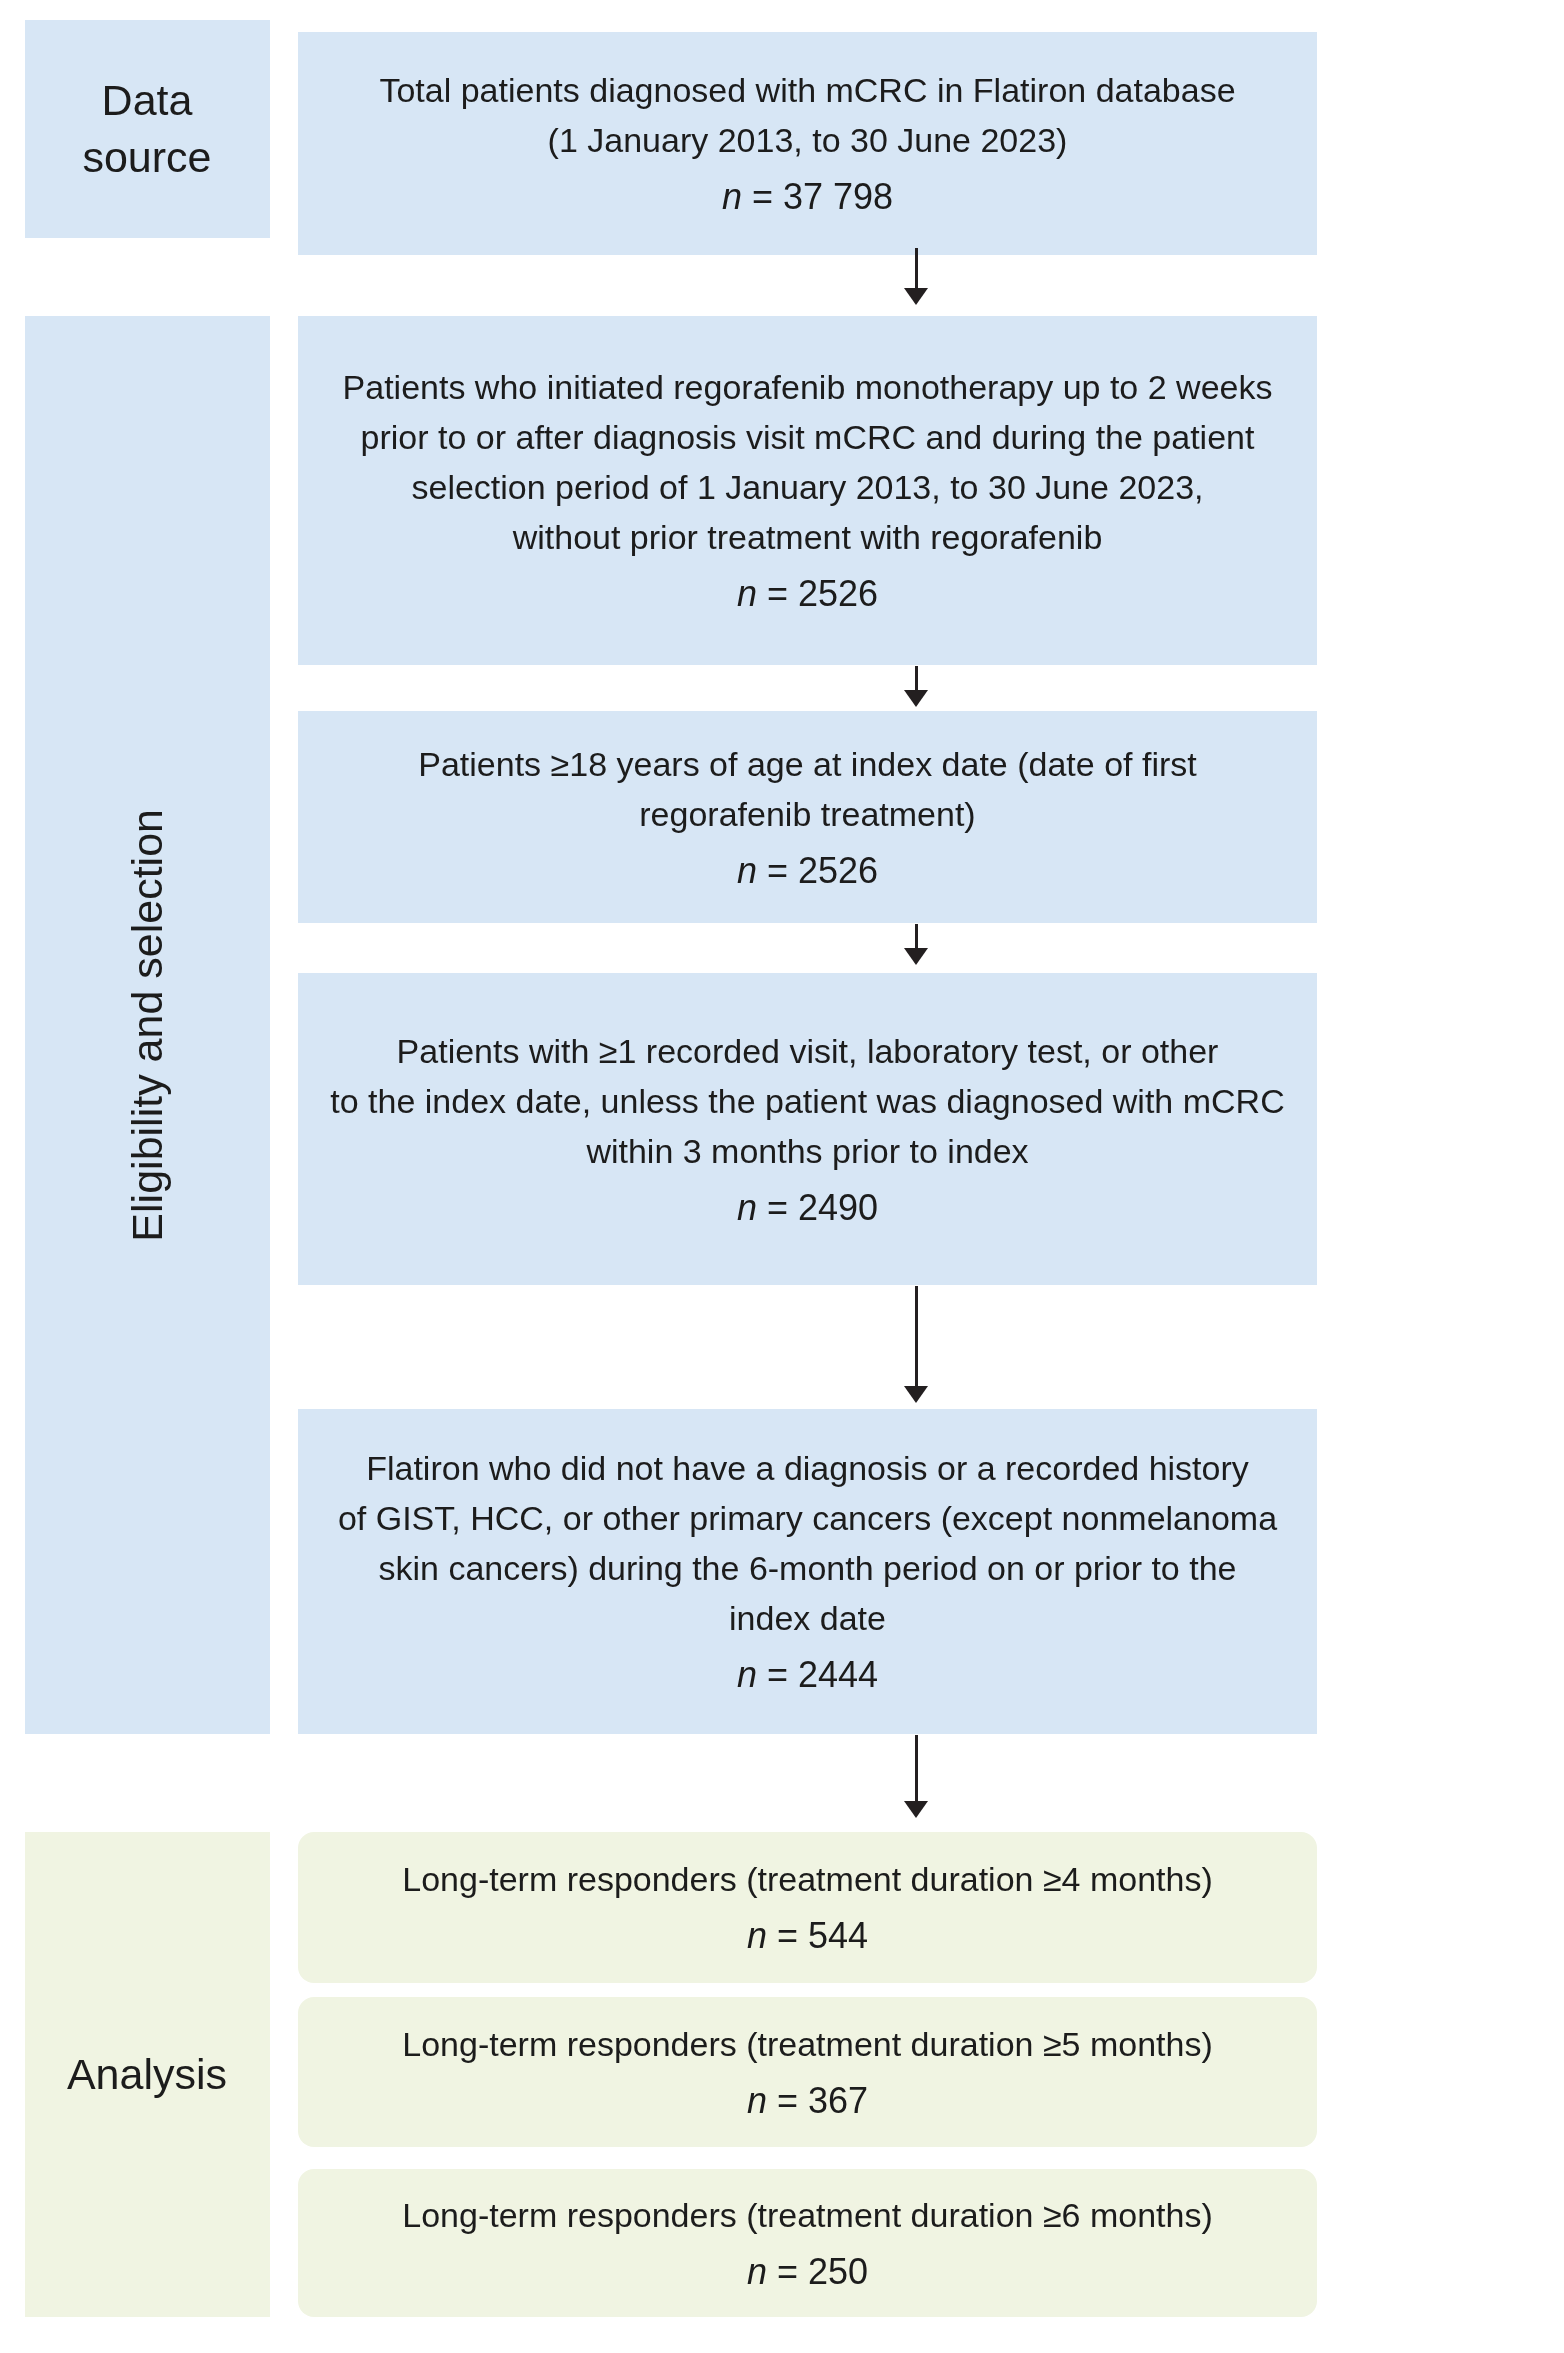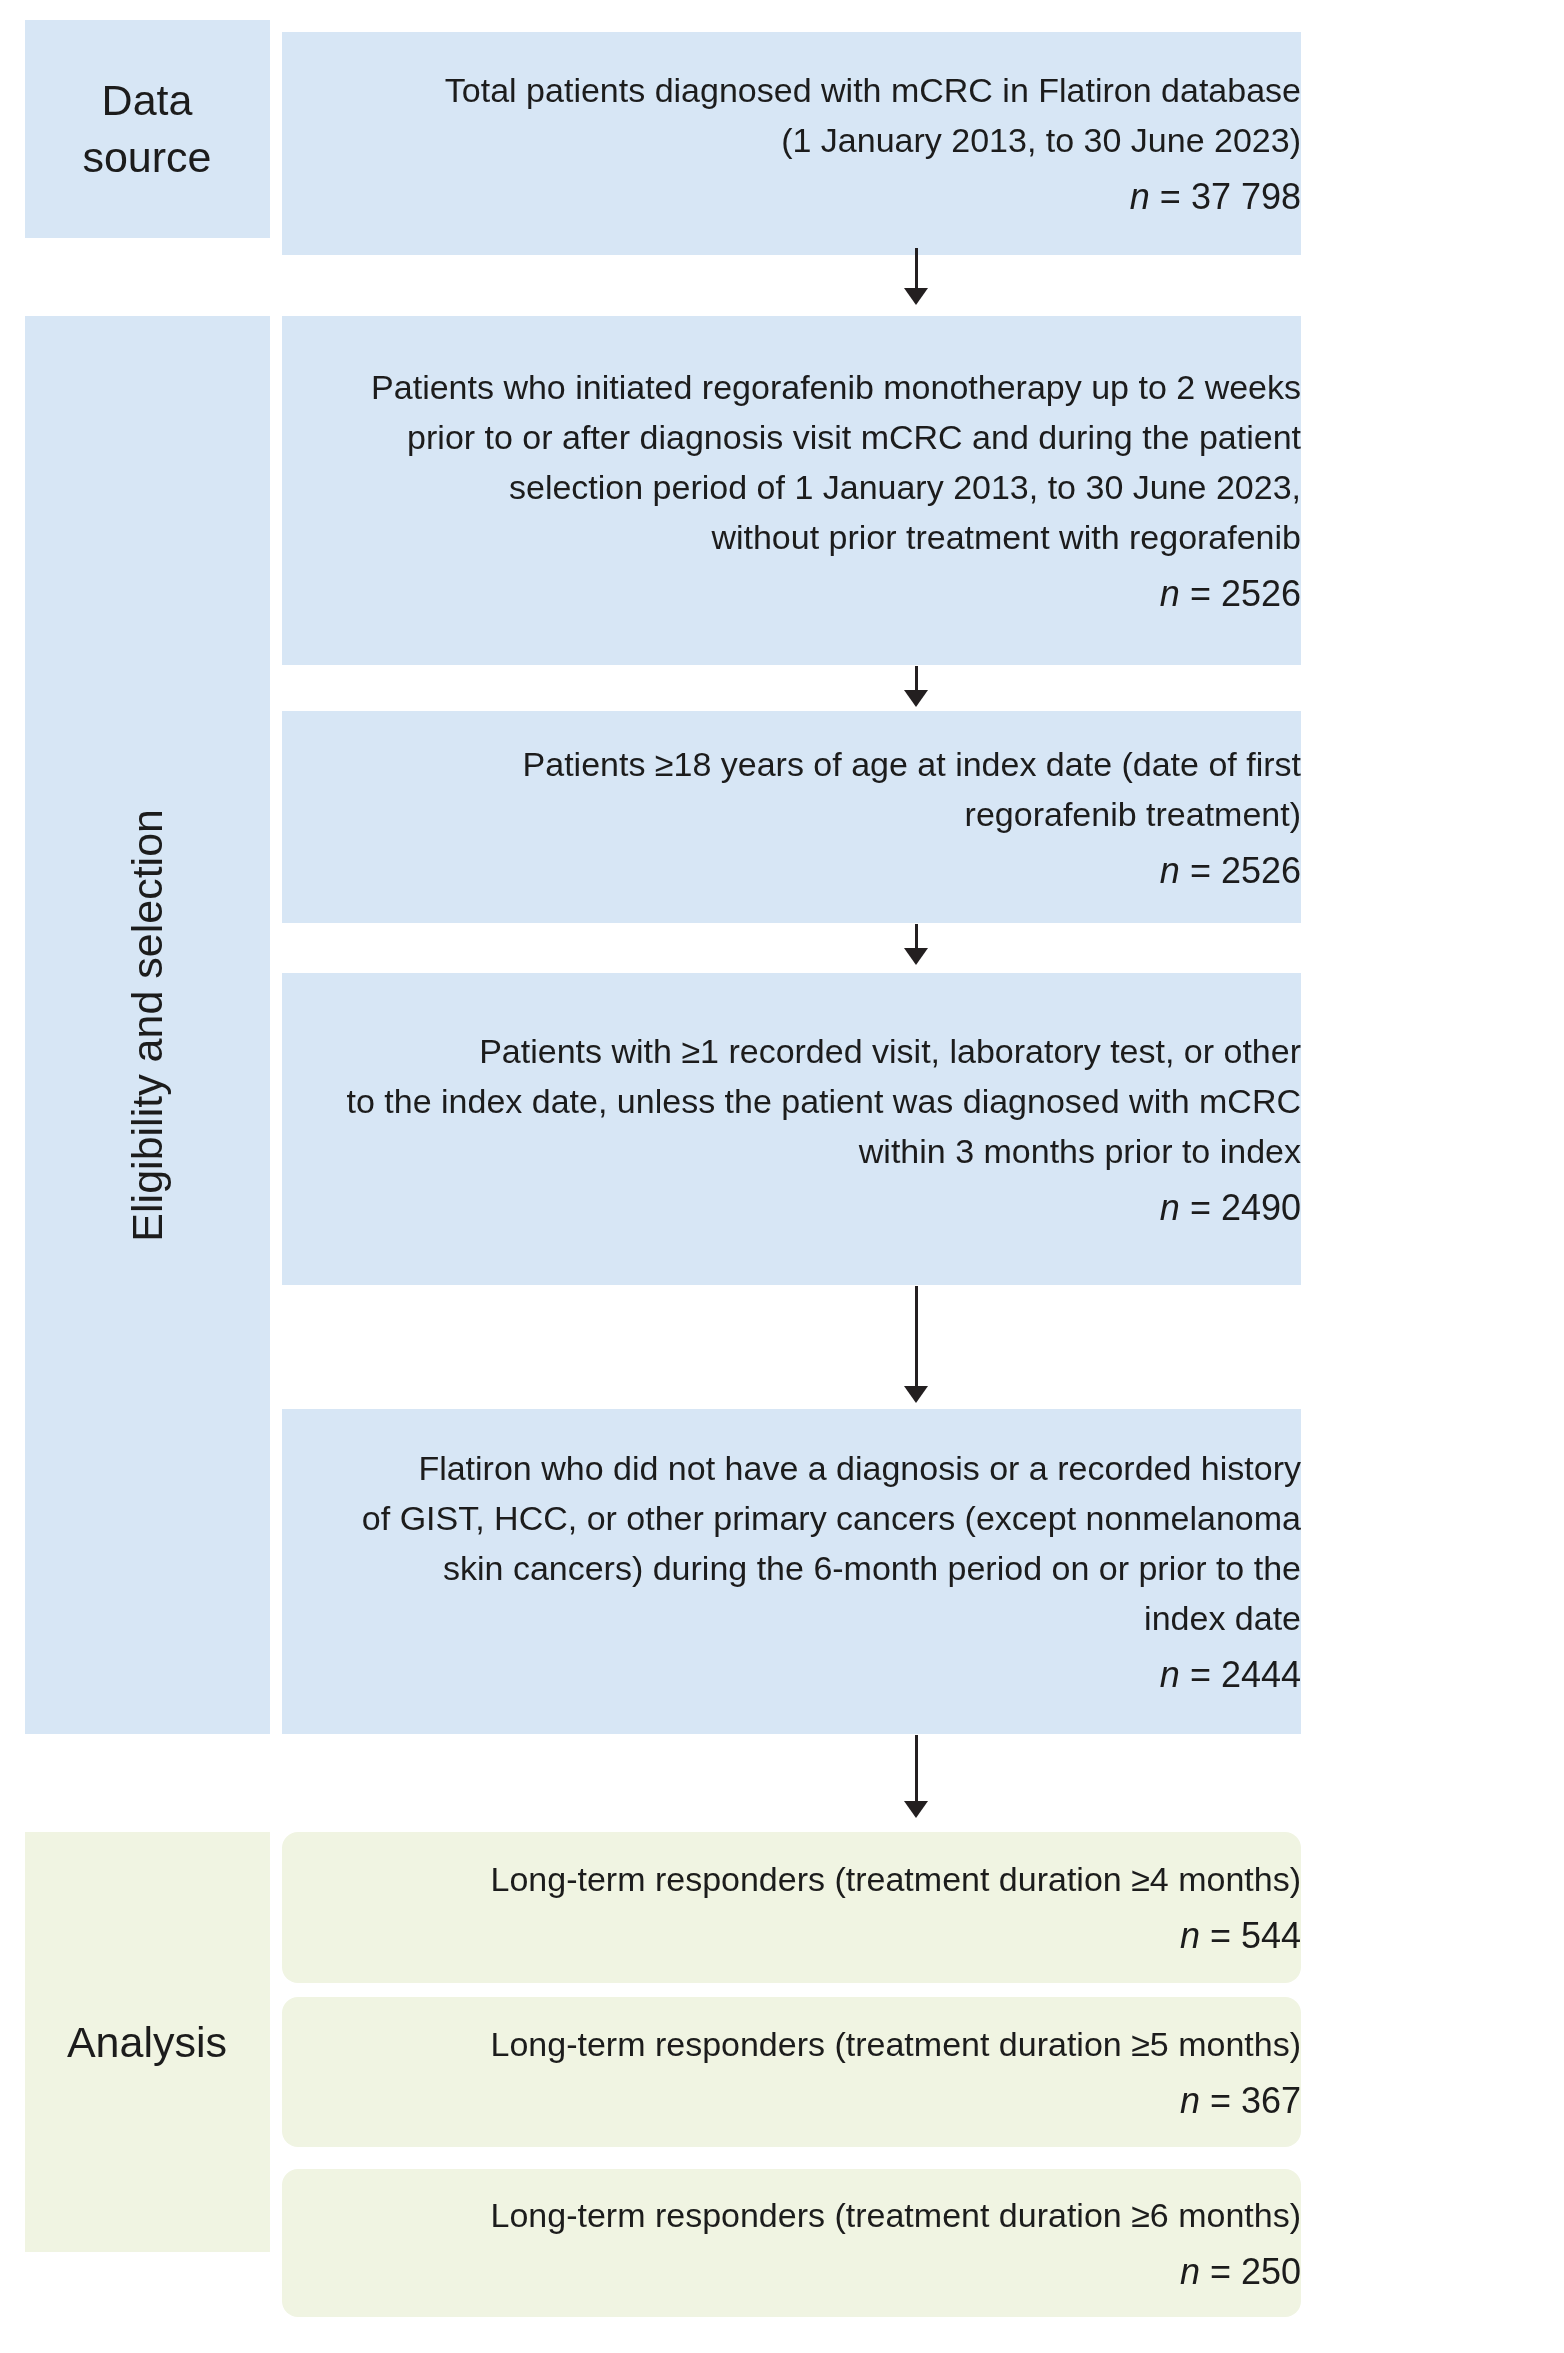--- a/index.html
+++ b/index.html
@@ -22,36 +22,36 @@
     align-items: center;
     justify-content: center;
     text-align: center;
     font-size: 43px;
     line-height: 57px;
   }
   .side-band.blue  { background: #d7e6f5; }
   .side-band.green { background: #f0f4e2; }
   #band-data-source   { top: 20px;   height: 218px; }
   #band-eligibility   { top: 316px;  height: 1418px; }
-  #band-analysis      { top: 1832px; height: 420px; }
+  #band-analysis      { top: 1832px; height: 485px; }
   #band-data-source .label-wrap { width: 161px; }
   .v-label {
     writing-mode: vertical-rl;
     transform: rotate(180deg);
     white-space: nowrap;
   }
 
   
   .flow-box {
     position: absolute;
-    left: 282px;
+    left: 298px;
     width: 1019px;
     display: flex;
     flex-direction: column;
-    align-items: flex-end;
+    align-items: center;
     justify-content: center;
     text-align: center;
   }
   .flow-box.blue  { background: #d7e6f5; }
   .flow-box.green { background: #f0f4e2; border-radius: 16px; }
   .box-line {
     font-size: 34px;
     line-height: 50px;
     white-space: nowrap;
   }

